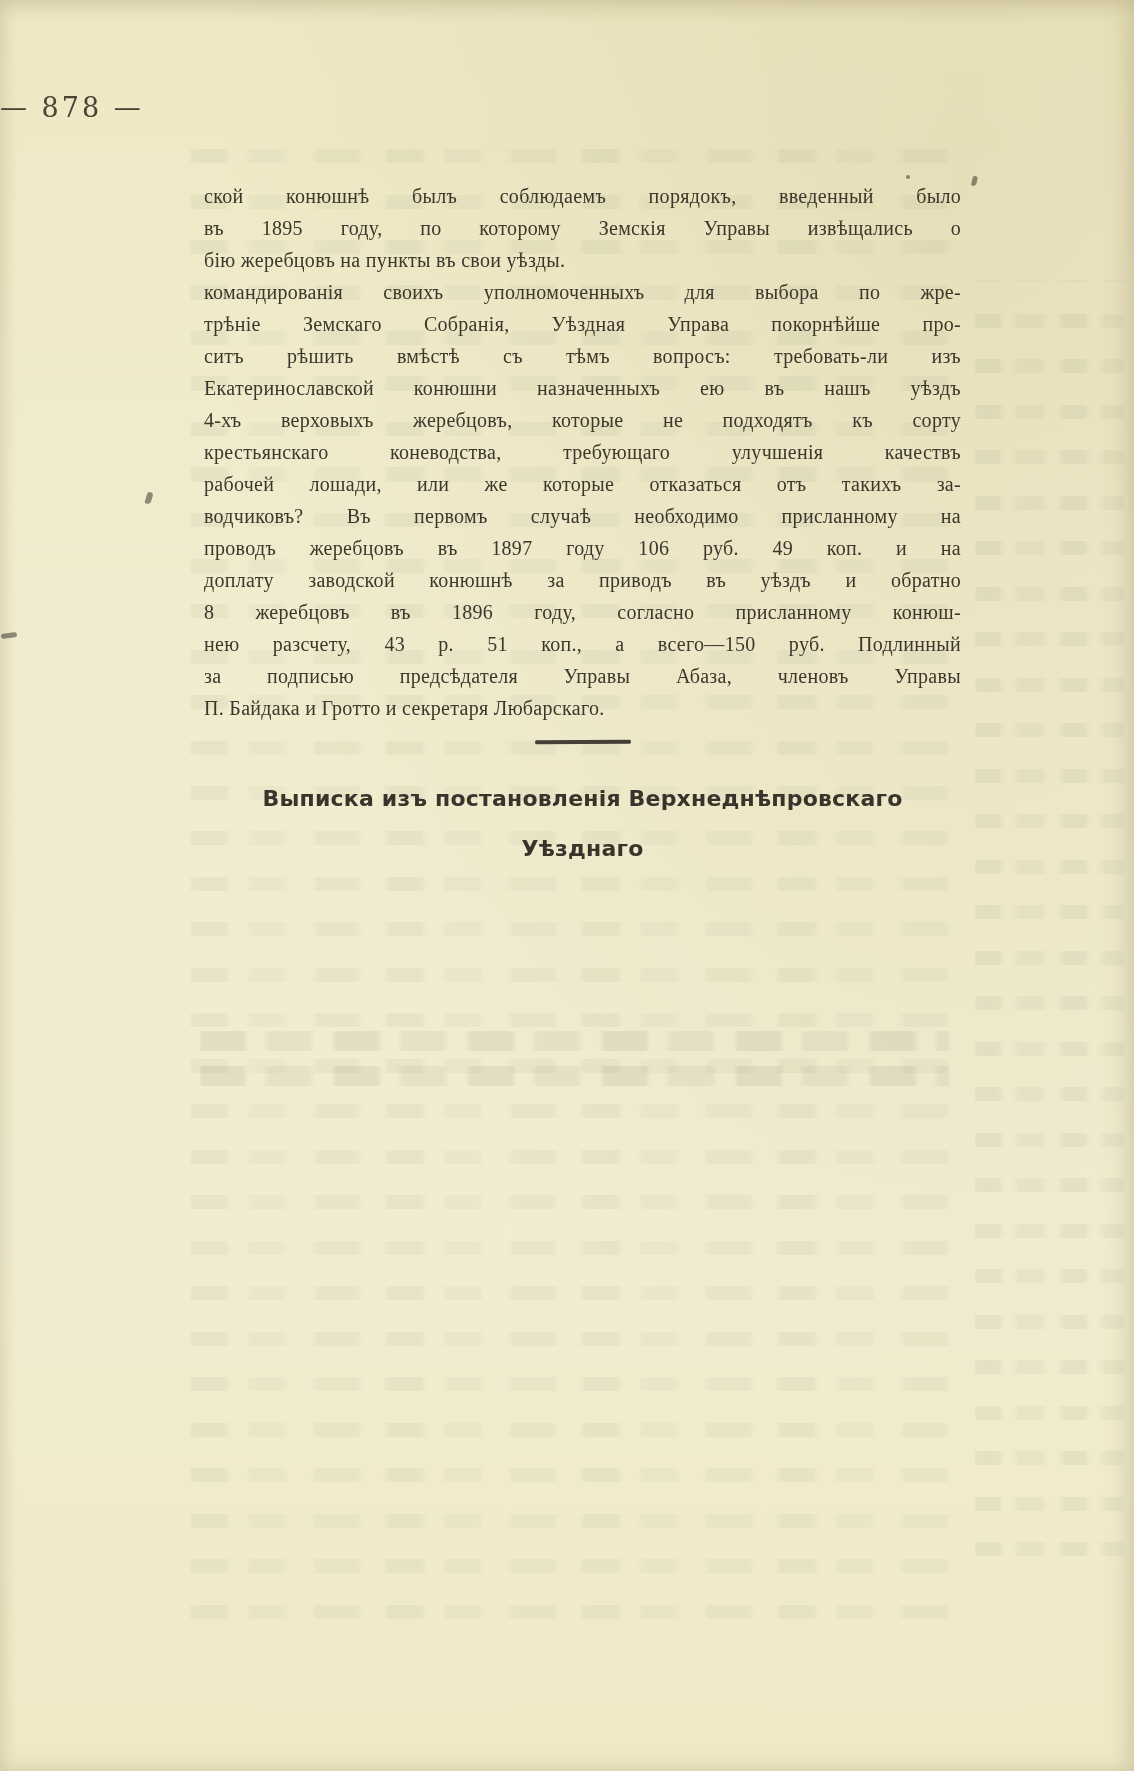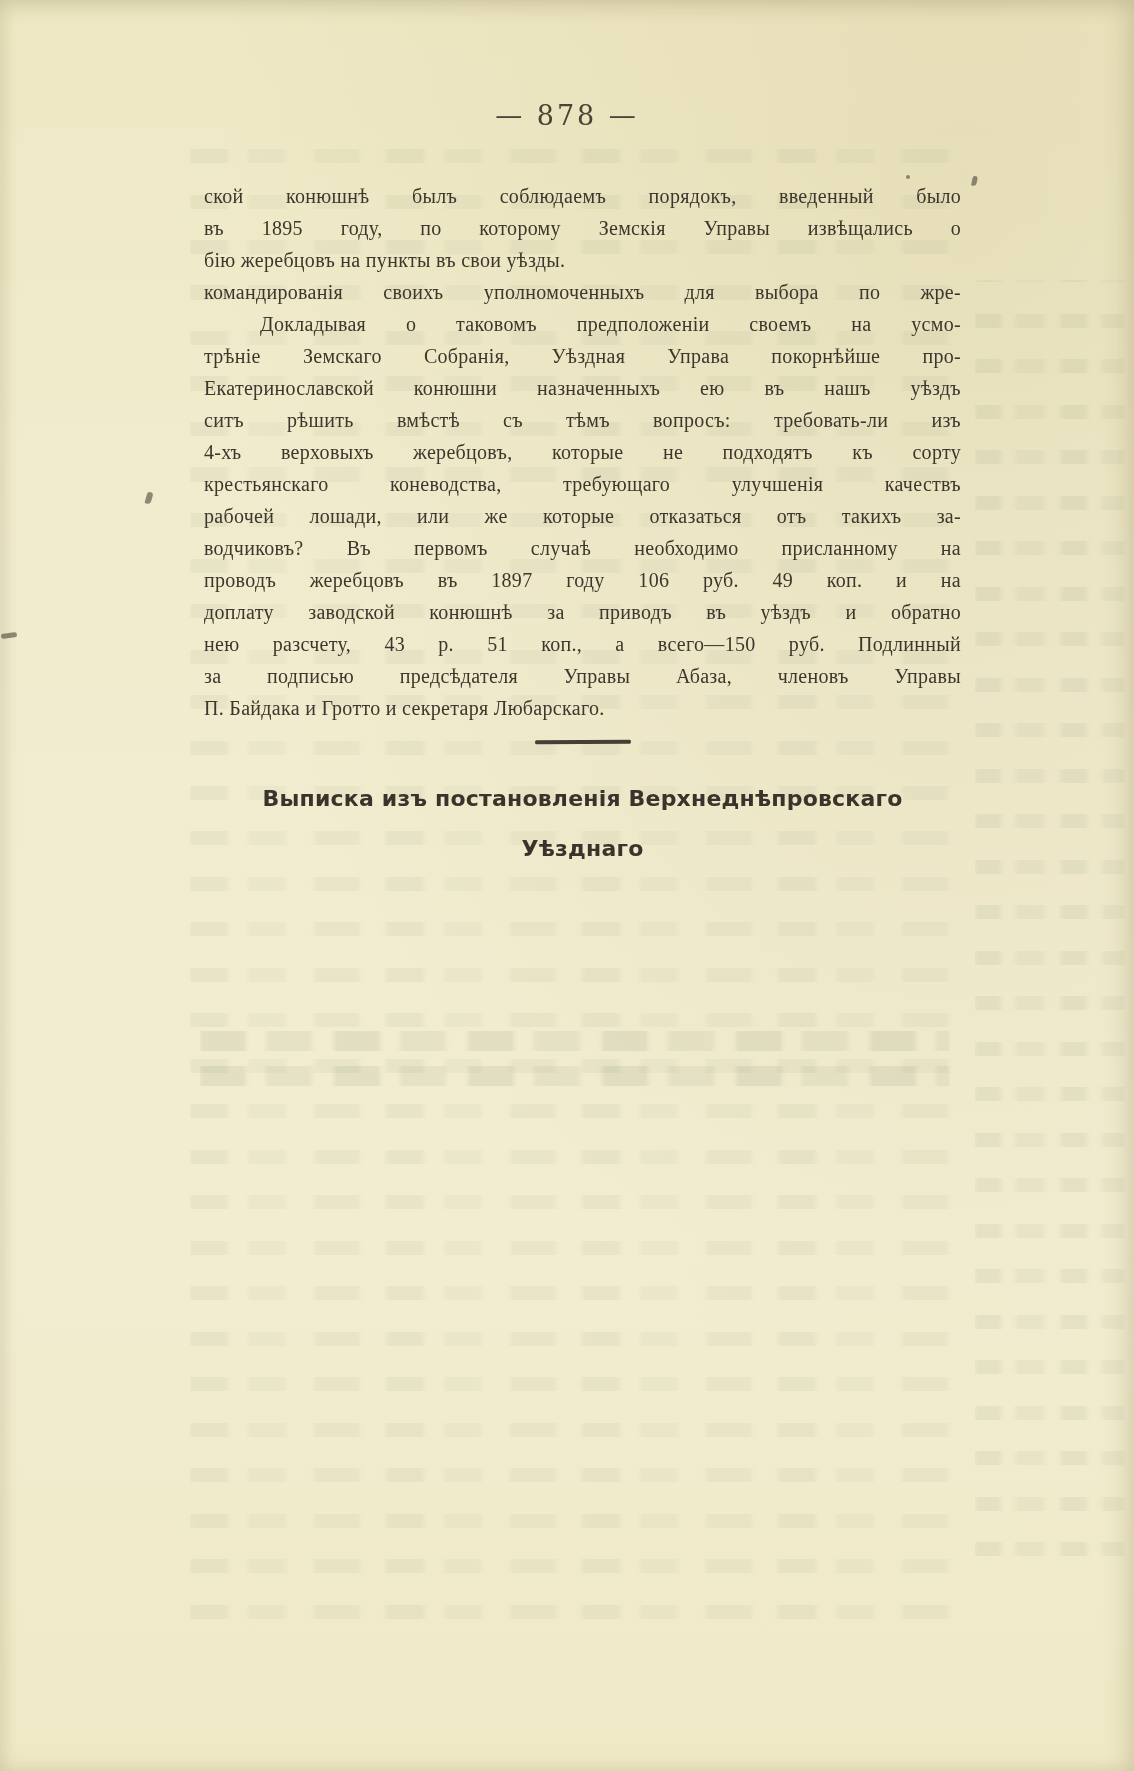--- a/index.html
+++ b/index.html
@@ -13,22 +13,21 @@
     margin:0 auto;
     background:
       radial-gradient(ellipse at 85% 10%, rgba(190,175,120,.18), rgba(0,0,0,0) 55%),
       linear-gradient(180deg,#eee8c4 0%,#f1ecce 30%,#f2edd1 70%,#efe9c6 100%);
     box-shadow: inset -10px 0 22px rgba(125,112,70,.16), inset 0 8px 18px rgba(125,112,70,.10), inset 6px 0 14px rgba(125,112,70,.08);
     overflow:hidden;
     font-family:"DejaVu Serif", serif;
     color:var(--ink);
   }
   .pageno{
-    position:absolute;top:100px;left:0;right:0;
-    text-align:center;
+    position:absolute;top:92px;left:0;right:0;
     font-size:27px;letter-spacing:3px;
     color:#4a4336;
   }
   .text-col{
     position:absolute;left:204px;top:180px;width:757px;
   }
   .para{margin:0;}
   .line{
     font-size:20px;
     line-height:32px;
@@ -114,30 +113,30 @@
   <div class="text-col">
 
     <div class="para">
         <div class="line">ской конюшнѣ былъ соблюдаемъ порядокъ, введенный было</div>
         <div class="line">въ 1895 году, по которому Земскія Управы извѣщались о</div>
         <div class="line no-just">бію жеребцовъ на пункты въ свои уѣзды.</div>
         <div class="line">командированія своихъ уполномоченныхъ для выбора по жре-</div>
       </div>
 
     <div class="para">
-        <div class="line indent">Докладывая о таковомъ предположеніи своемъ на усмо-</div>
         <div class="line">трѣніе Земскаго Собранія, Уѣздная Управа покорнѣйше про-</div>
+        <div class="line">ситъ рѣшить вмѣстѣ съ тѣмъ вопросъ: требовать-ли изъ</div>
         <div class="line">Екатеринославской конюшни назначенныхъ ею въ нашъ уѣздъ</div>
-        <div class="line">ситъ рѣшить вмѣстѣ съ тѣмъ вопросъ: требовать-ли изъ</div>
         <div class="line">4-хъ верховыхъ жеребцовъ, которые не подходятъ къ сорту</div>
         <div class="line">крестьянскаго коневодства, требующаго улучшенія качествъ</div>
         <div class="line">рабочей лошади, или же которые отказаться отъ такихъ за-</div>
         <div class="line">водчиковъ? Въ первомъ случаѣ необходимо присланному на</div>
         <div class="line">проводъ жеребцовъ въ 1897 году 106 руб. 49 коп. и на</div>
         <div class="line">доплату заводской конюшнѣ за приводъ въ уѣздъ и обратно</div>
+        <div class="line">8 жеребцовъ въ 1896 году, согласно присланному конюш-</div>
         <div class="line">нею разсчету, 43 р. 51 коп., а всего—150 руб. Подлинный</div>
         <div class="line">за подписью предсѣдателя Управы Абаза, членовъ Управы</div>
         <div class="line no-just">П. Байдака и Гротто и секретаря Любарскаго.</div>
       </div>
 
     <div class="sep"></div>
 
     <div class="heading">
         <div class="heading-line">Выписка изъ постановленія Верхнеднѣпровскаго Уѣзднаго</div>
       </div>

